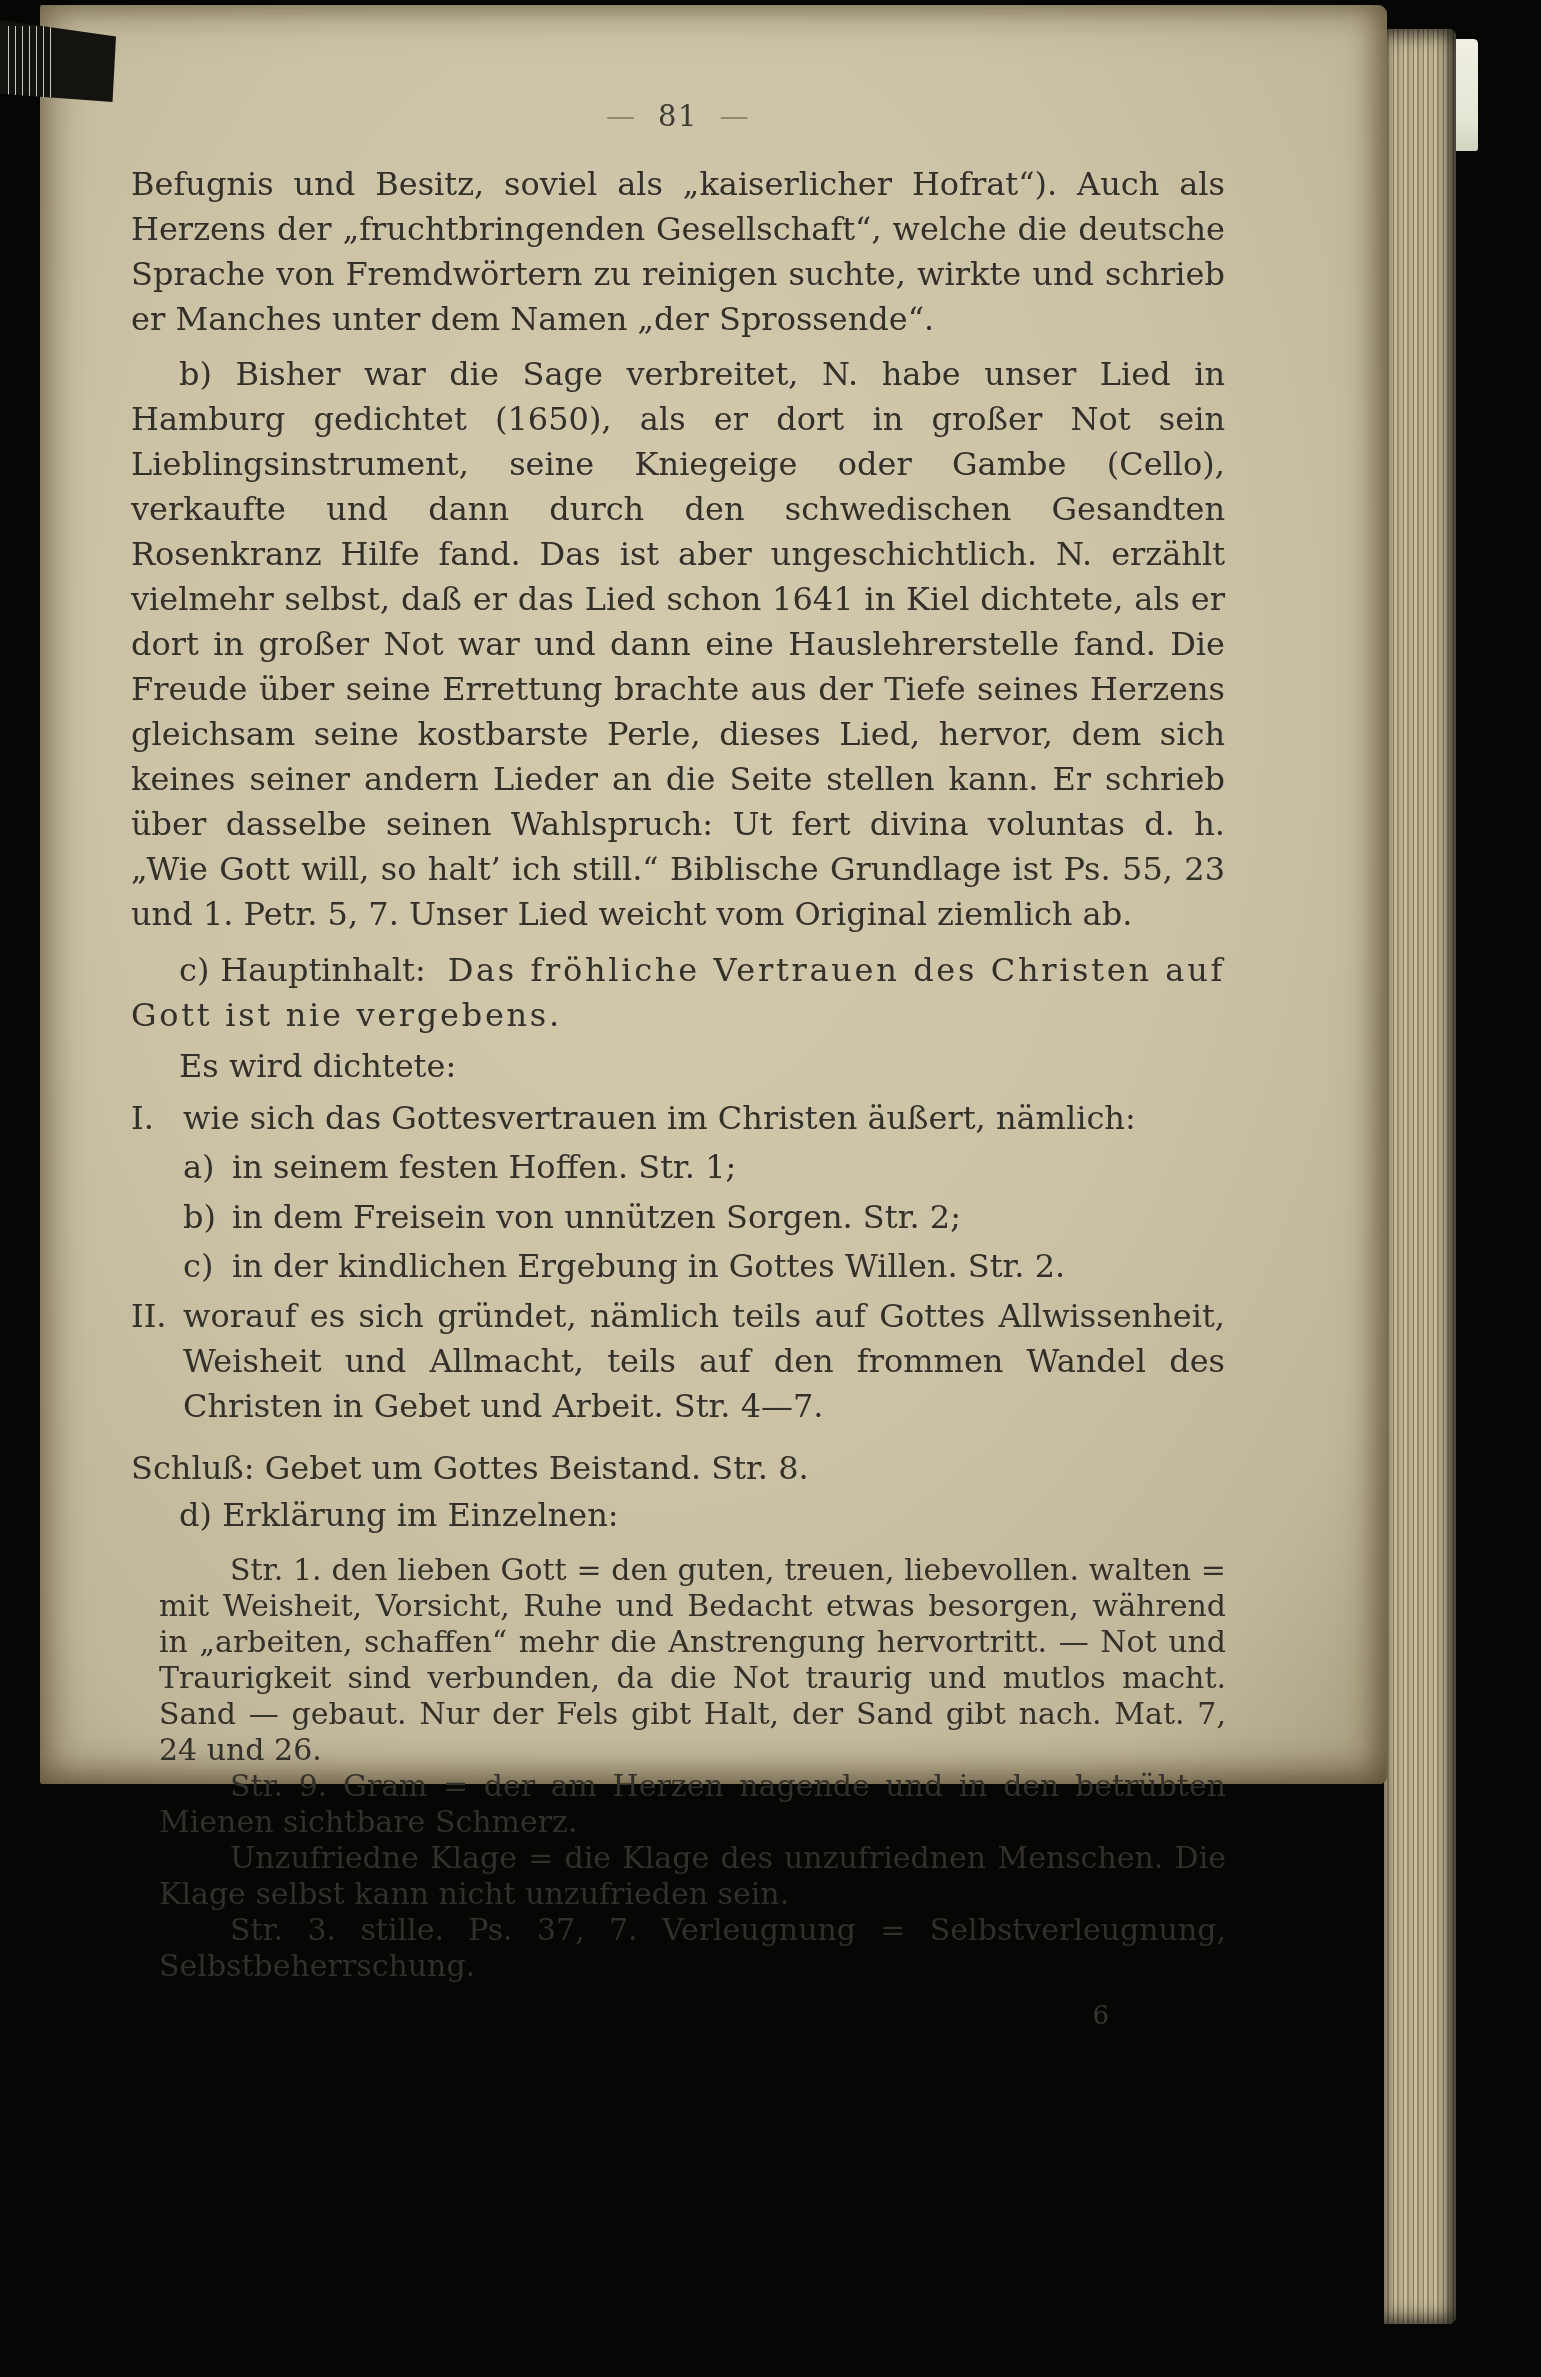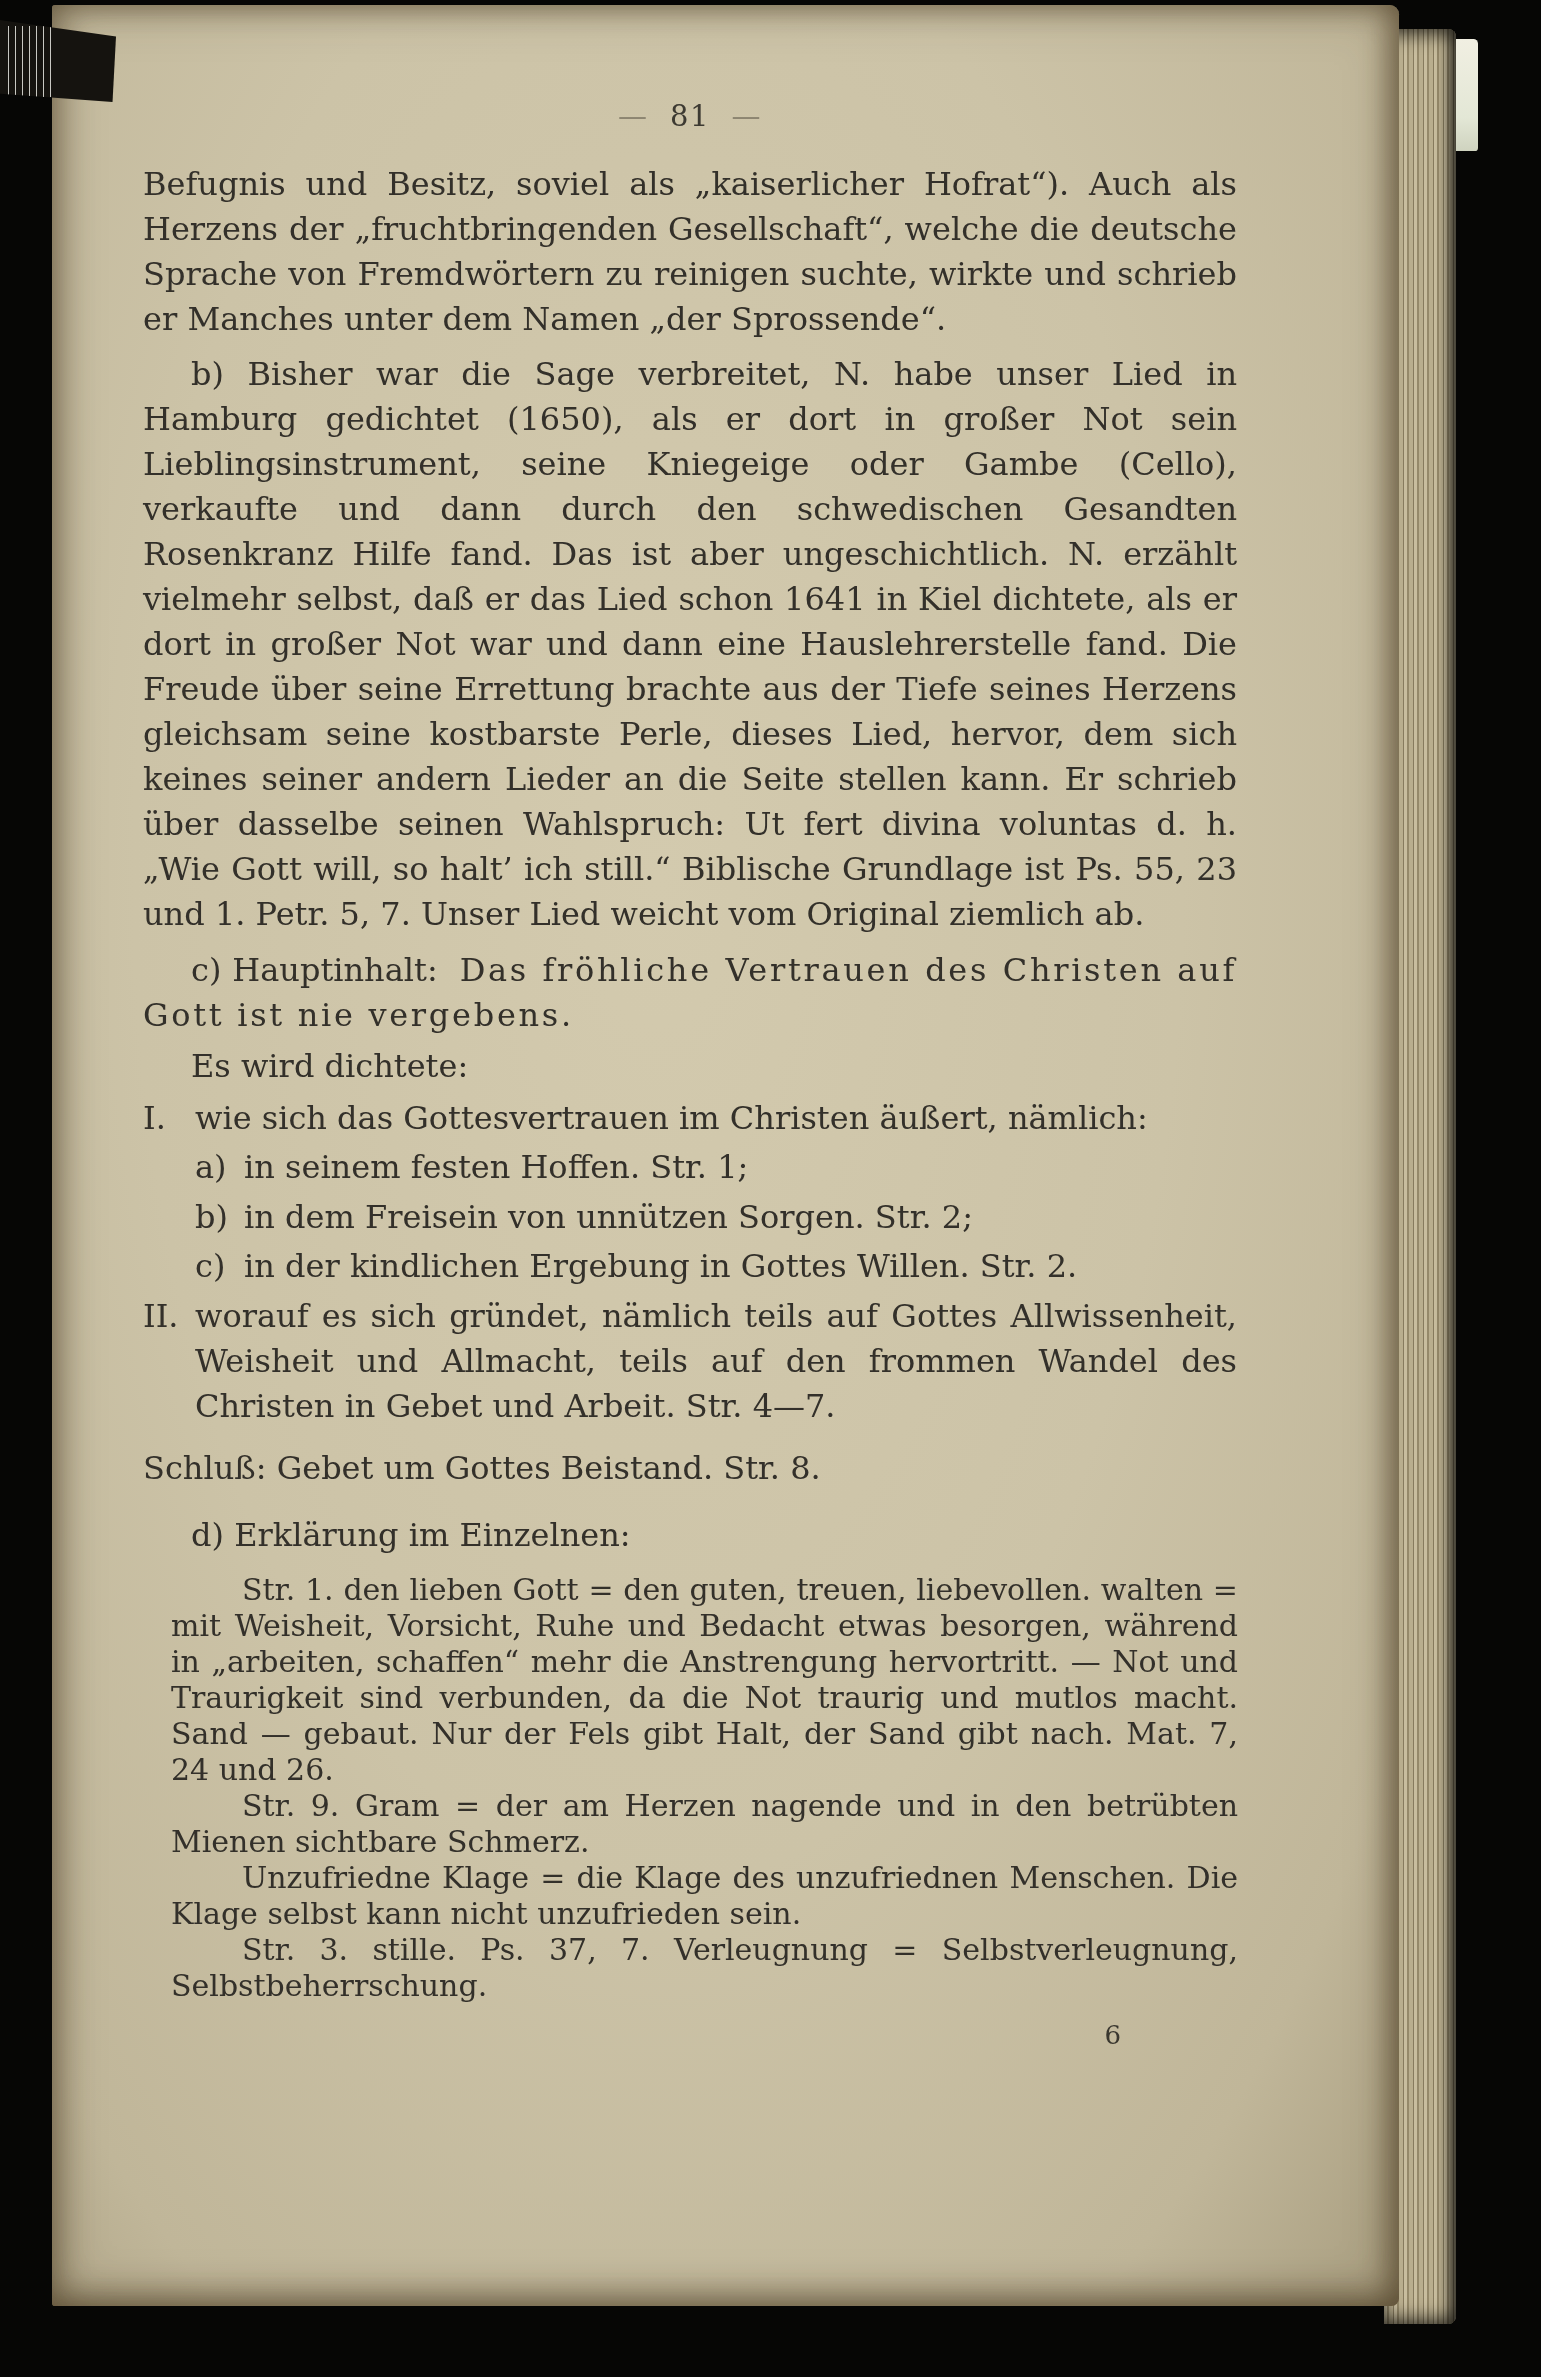--- a/index.html
+++ b/index.html
@@ -52,22 +52,22 @@
     background: repeating-linear-gradient(90deg,
       #c8bd9e 0 3.1px, #95896a 3.1px 4.6px, #b9ae8e 4.6px 8.5px, #877b5e 8.5px 10px);
     border-radius: 0 7.7px 7.7px 0;
     box-shadow: inset -7.7px 0 12.3px rgba(0,0,0,.55), inset 0 10.8px 14px rgba(0,0,0,.35), inset 0 -10.8px 14px rgba(0,0,0,.35);
     z-index: 2;
   }
 
   
   .page {
     position: absolute;
-    left: 52px; top: 4.6px;
-    width: 1347px; height: 2301px;
+    left: 40px; top: 4.6px;
+    width: 1347px; height: 1779px;
     background: radial-gradient(ellipse at 45% 38%,
       #d3caae 0%, #ccc3a7 50%, #c0b699 82%, #a89d7f 100%);
     box-shadow:
       inset 0 0 54px rgba(58,45,22,.25),
       inset -12.3px 0 26px rgba(70,55,30,.38),
       inset 9.2px 0 32px rgba(60,45,20,.28),
       inset 0 -14px 31px rgba(60,45,20,.25);
     border-radius: 3.1px 9.2px 7.7px 3.1px;
     z-index: 2;
   }
@@ -102,21 +102,21 @@
 
   .label-inline { margin-right: 22px; }
   .sperr { letter-spacing: 2.7px; }
 
   .list-item { display: flex; margin: 0 0 4.6px 0; }
   .list-item .marker { flex: 0 0 52px; text-align: left; }
   .list-item .li-text { flex: 1; text-align: justify; }
   .list-item.sub { margin-left: 52px; }
   .list-item.sub .marker { flex: 0 0 49px; }
 
-  .schluss { margin: 17px 0 22px 0; }
+  .schluss { margin: 17px 0 2px 0; }
   .erklaerung { margin: 0 0 14px 0; text-indent: 48px; }
 
   .notes {
     margin: 12.3px 0 0 28px;
     width: 1067px;
     font-size: 30px;
     line-height: 36px;
   }
   .note { margin: 0; text-indent: 71px; text-align: justify; }
 

